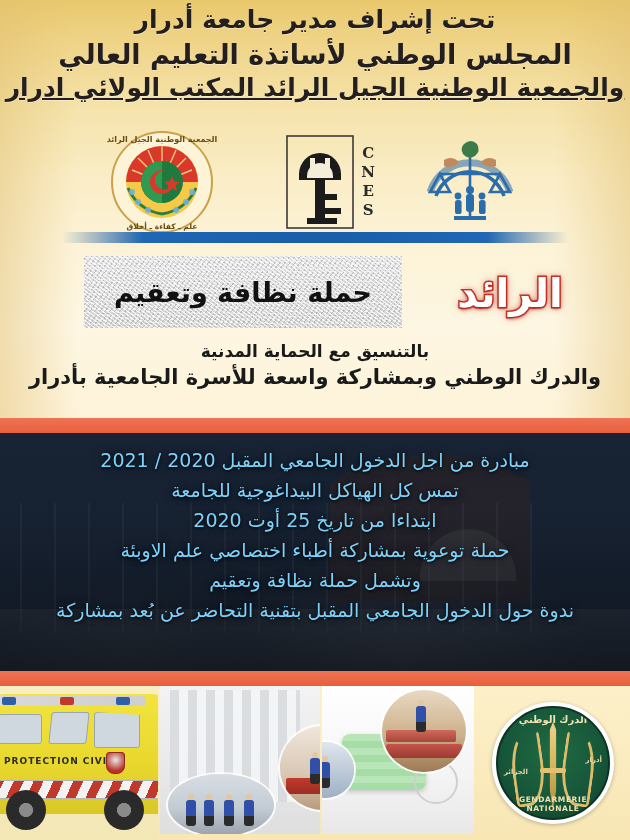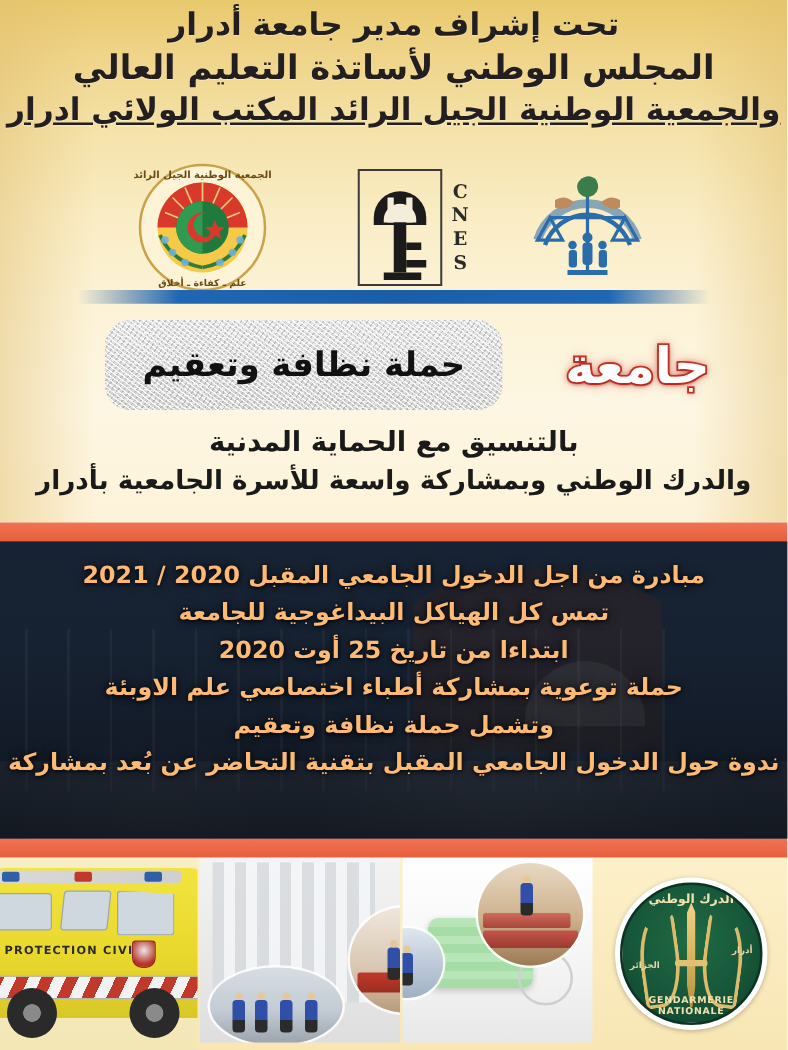--- a/index.html
+++ b/index.html
@@ -86,21 +86,21 @@
     position:absolute;left:0;top:252px;width:630px;height:80px;z-index:5;
   }
   .title-plate{
     position:absolute;right:228px;top:4px;width:318px;height:72px;
     background-color:#dcdcdc;
     background-image:
       repeating-linear-gradient(37deg,rgba(255,255,255,.85) 0 1px,rgba(0,0,0,0) 1px 3px),
       repeating-linear-gradient(-52deg,rgba(120,120,120,.35) 0 1px,rgba(0,0,0,0) 1px 4px),
       repeating-linear-gradient(8deg,rgba(255,255,255,.5) 0 1px,rgba(0,0,0,0) 1px 5px),
       linear-gradient(180deg,#e2e2e2,#d2d2d2);
-    display:flex;align-items:center;justify-content:center;border-radius:20px;
+    display:flex;align-items:center;justify-content:center;
   }
   .title-plate span{
     font-size:27px;font-weight:bold;color:#111;white-space:nowrap;
     letter-spacing:0px;
   }
   .organizers{
     position:absolute;right:30px;top:6px;width:180px;height:70px;
     display:flex;align-items:center;justify-content:center;
   }
   .organizers span{
@@ -113,21 +113,21 @@
       0 0 9px rgba(200,50,40,.55),
       0 2px 3px rgba(120,20,15,.45);
   }
 
   
   .subtitle{
     position:absolute;left:0;top:340px;width:630px;text-align:center;z-index:4;
     color:#1a1a1a;font-weight:bold;line-height:1.35;
   }
   .subtitle div{white-space:nowrap;}
-  .sl1{font-size:22px;}
+  .sl1{font-size:17px;}
   .sl2{font-size:21px;}
 
   
   .orange-bar{
     position:absolute;left:0;width:630px;height:15px;z-index:6;
     background:linear-gradient(180deg,#ef7355,#e75f3c);
   }
   .orange-top{top:418px;}
   .orange-bottom{top:671px;}
 
@@ -164,21 +164,21 @@
     position:absolute;left:420px;top:96px;width:96px;height:52px;
     border-radius:48px 48px 0 0;
     background:rgba(225,220,210,.22);
   }
   .mid-scrim{
     position:absolute;inset:0;
     background:linear-gradient(180deg,rgba(18,26,38,.62),rgba(14,20,30,.74));
   }
   .mid-text{
     position:absolute;left:0;top:12px;width:630px;text-align:center;z-index:3;
-    color:#fdba74;font-weight:bold;font-size:19px;line-height:1.58;
+    color:#7dd3fc;font-weight:normal;font-size:19px;line-height:1.58;
     text-shadow:0 1px 3px rgba(0,0,0,.85),0 0 8px rgba(0,0,0,.6);
   }
   .mid-text div{white-space:nowrap;}
 
   
   .bottom-strip{
     position:absolute;left:0;top:686px;width:630px;height:154px;
     background:linear-gradient(180deg,#fdf0c9,#f8e6b4);
     overflow:hidden;
   }
@@ -434,21 +434,21 @@
         <text x="56" y="12" text-anchor="middle" font-size="8" font-weight="bold" fill="#6b4a12" font-family="DejaVu Sans, sans-serif">الجمعية الوطنية الجيل الرائد</text>
         <text x="56" y="99" text-anchor="middle" font-size="7.5" font-weight="bold" fill="#6b4a12" font-family="DejaVu Sans, sans-serif">علم ـ كفاءة ـ أخلاق</text>
       </svg>
     </div>
   </div>
 
   <div class="blue-bar"></div>
 
   <div class="title-row">
     <div class="organizers">
-      <span>جامعة</span>
+      <span>الرائد</span>
     </div>
     <div class="title-plate">
       <span>حملة نظافة وتعقيم</span>
     </div>
   </div>
 
   <div class="subtitle">
     <div class="sl1">بالتنسيق مع الحماية المدنية</div>
     <div class="sl2">والدرك الوطني وبمشاركة واسعة للأسرة الجامعية بأدرار</div>
   </div>

